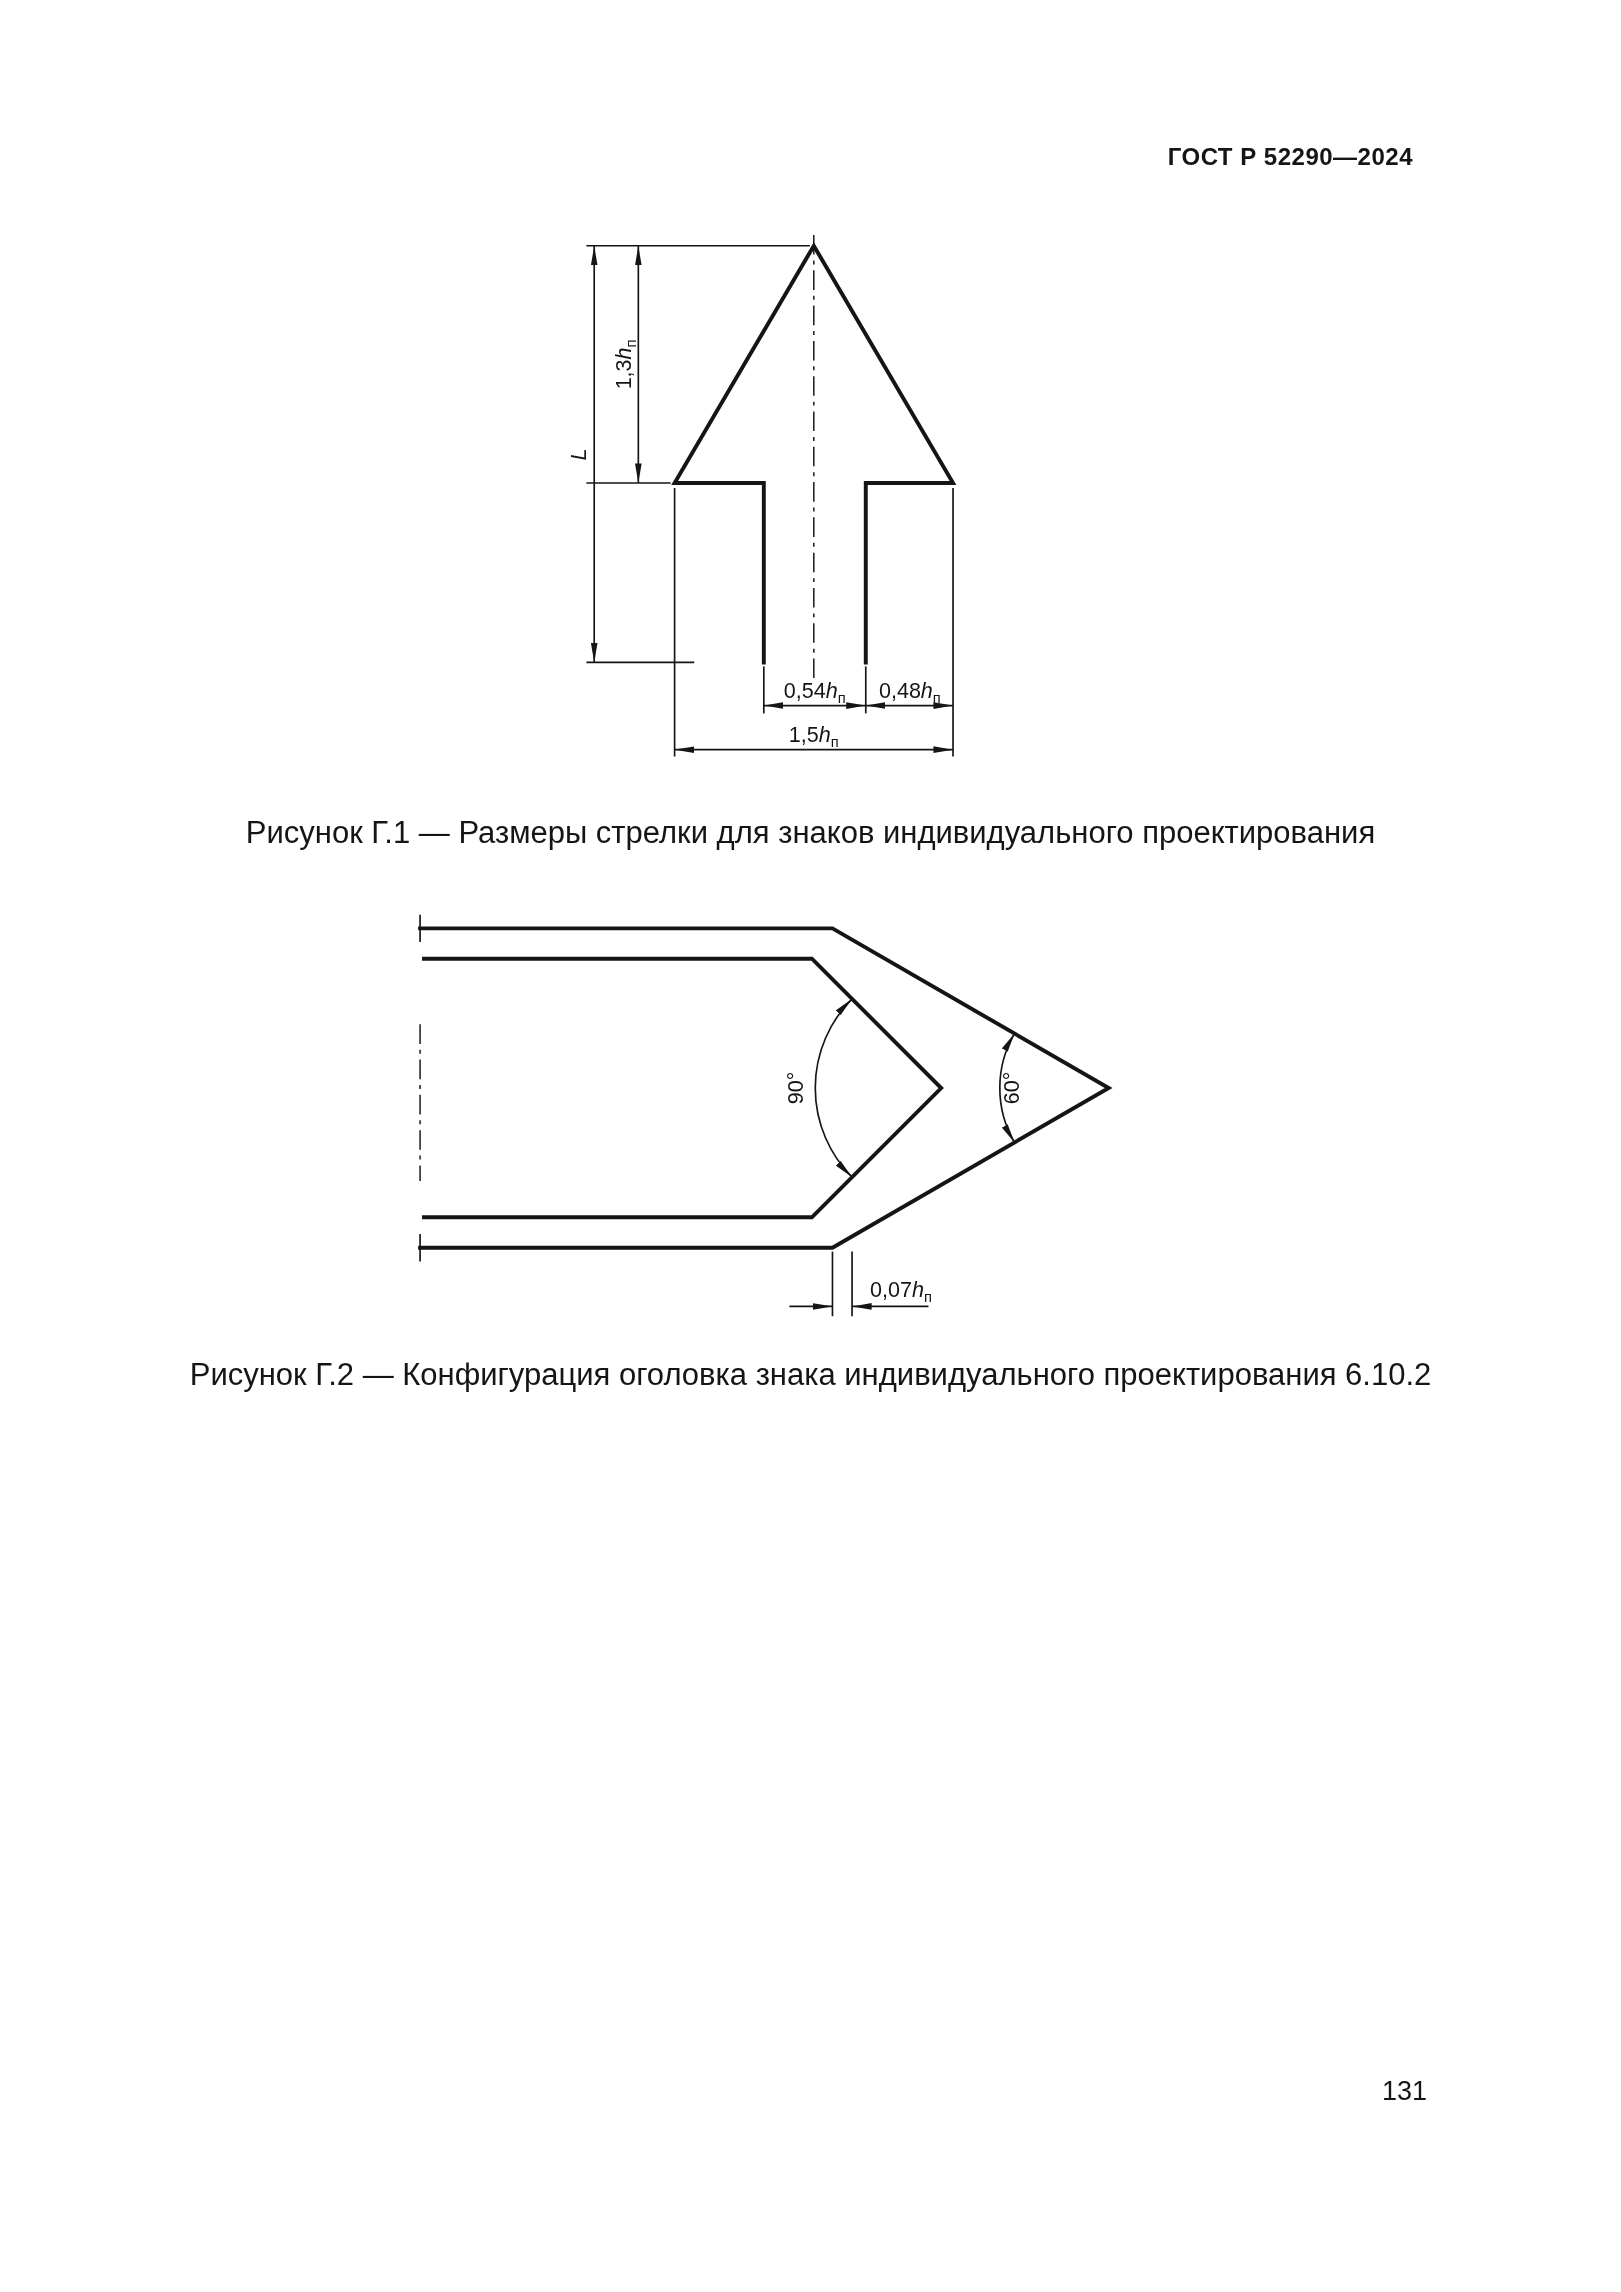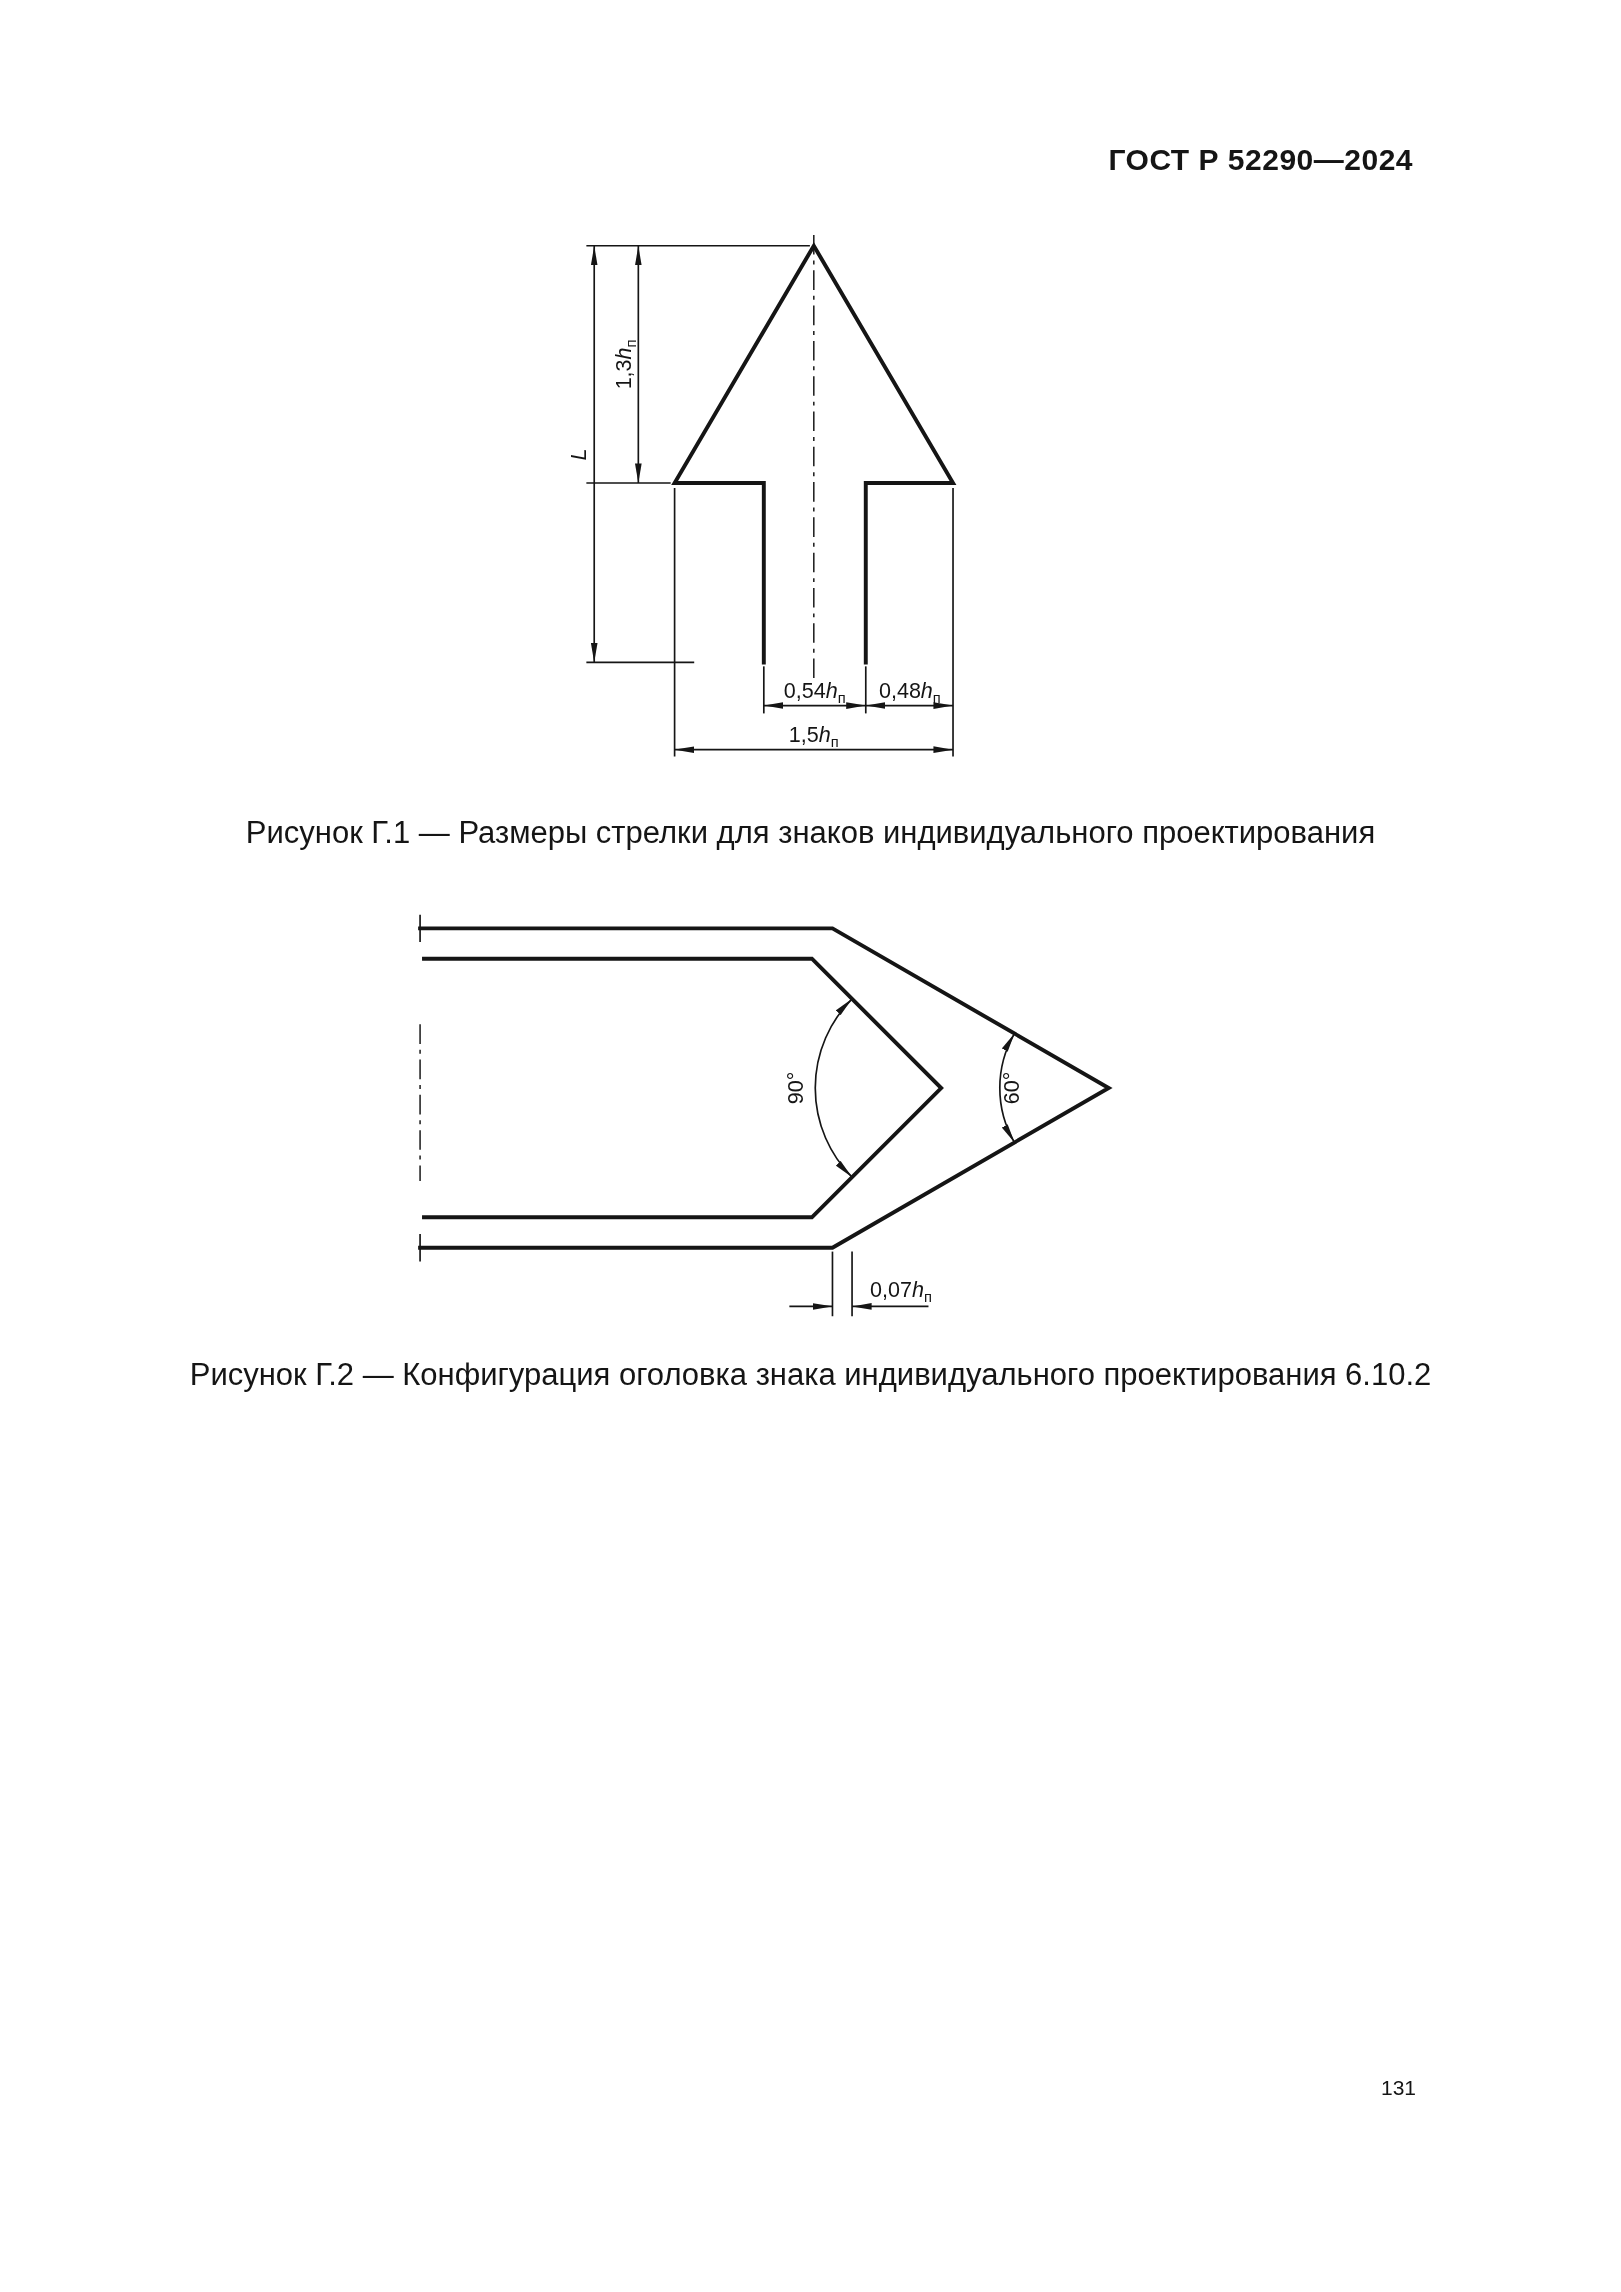--- a/index.html
+++ b/index.html
@@ -2,32 +2,32 @@
 <html><head>
 <meta charset="utf-8">
 <style>
   html,body{margin:0;padding:0;}
   body{
     width:1621px;height:2293px;position:relative;background:#ffffff;
     font-family:"Liberation Sans",sans-serif;color:#151515;overflow:hidden;
   }
   .doc-header{
     position:absolute;top:143px;right:208px;
-    font-size:30px;font-weight:bold;letter-spacing:0.5px;
+    font-size:24px;font-weight:bold;letter-spacing:0.5px;
   }
   .fig-caption{
     position:absolute;left:0;width:100%;text-align:center;
     font-size:31px;
   }
   .caption-1{top:815px;}
   .caption-2{top:1357px;}
   .fig1-wrap{position:absolute;left:549px;top:235px;}
   .fig2-wrap{position:absolute;left:372px;top:897px;}
   .page-number{
-    position:absolute;top:2076px;right:205px;font-size:21px;
+    position:absolute;top:2076px;right:194px;font-size:27px;
   }
   svg text{
     font-family:"Liberation Sans",sans-serif;
     font-size:22px;fill:#151515;
   }
   .thick{stroke:#151515;stroke-width:4;fill:none;stroke-linejoin:miter;stroke-linecap:square;}
   .thin{stroke:#151515;stroke-width:1.7;fill:none;}
   .dashdot{stroke:#151515;stroke-width:1.5;fill:none;stroke-dasharray:20 6 4 6;}
 </style>
 </head>

